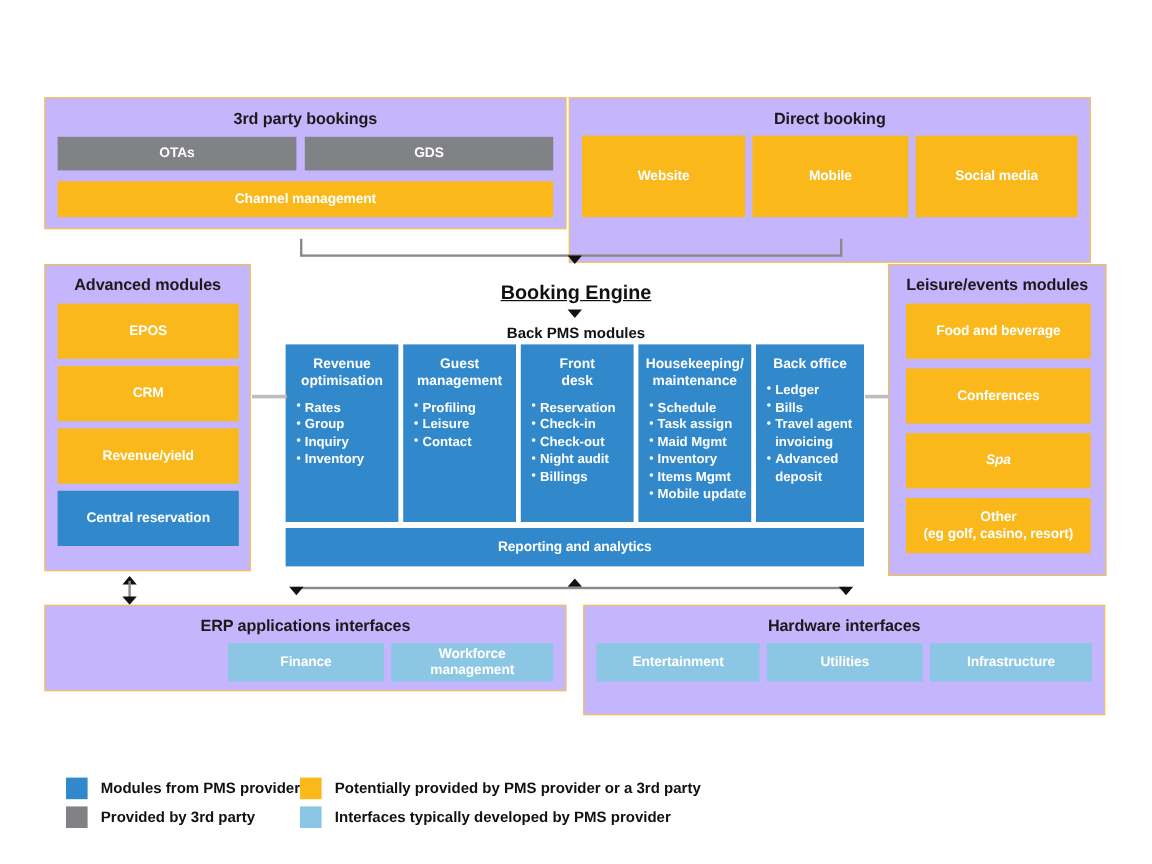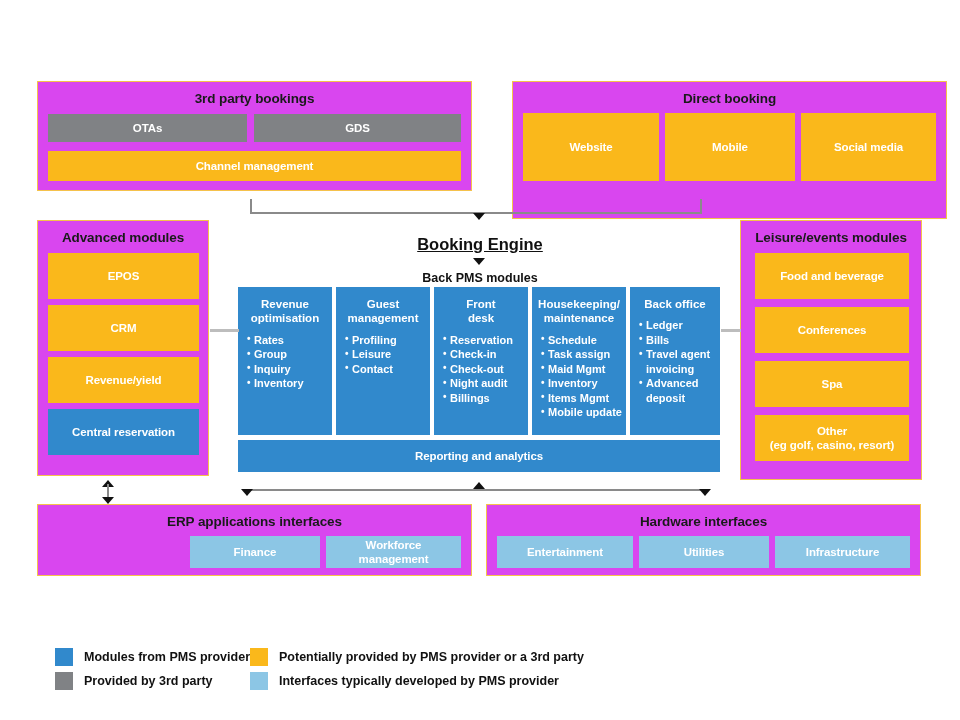--- a/index.html
+++ b/index.html
@@ -8,21 +8,21 @@
     background: #ffffff;
     font-family: "Liberation Sans", sans-serif;
     overflow: hidden;
   }
   #stage { position: relative; width: 960px; height: 720px; }
 
   
   .panel {
     position: absolute;
     border: 1.5px solid #F5C24B;
-    background: #d946ef;
+    background: #c4b5fd;
   }
   .panel-title {
     text-align: center;
     font-size: 13.5px;
     font-weight: bold;
     color: #1a1a1a;
     letter-spacing: -0.1px;
   }
 
   
@@ -118,21 +118,21 @@
 
 <div id="stage">
 
   <div class="panel" style="left:37px; top:81px; width:435px; height:110px;">
     <div class="panel-title" style="margin-top:9px;">3rd party bookings</div>
     <div class="chip gray" style="left:10px; top:32px; width:199px; height:28px;">OTAs</div>
     <div class="chip gray" style="left:216px; top:32px; width:207px; height:28px;">GDS</div>
     <div class="chip yellow" style="left:10px; top:69px; width:413px; height:30px;">Channel management</div>
   </div>
 
-  <div class="panel" style="left:512px; top:81px; width:435px; height:138px;">
+  <div class="panel" style="left:474px; top:81px; width:435px; height:138px;">
     <div class="panel-title" style="margin-top:9px;">Direct booking</div>
     <div class="chip yellow" style="left:10px; top:31px; width:136px; height:68px;">Website</div>
     <div class="chip yellow" style="left:152px; top:31px; width:130px; height:68px;">Mobile</div>
     <div class="chip yellow" style="left:288px; top:31px; width:135px; height:68px;">Social media</div>
   </div>
 
   <div class="vline" style="left:250px; top:199px; height:14px;"></div>
   <div class="hline" style="left:250px; top:212px; width:452px;"></div>
   <div class="vline" style="left:700px; top:199px; height:14px;"></div>
   <div class="tri-down" style="left:473px; top:213px;"></div>
@@ -207,21 +207,21 @@
     <div class="chip yellow" style="left:10px; top:84px; width:151px; height:46px;">CRM</div>
     <div class="chip yellow" style="left:10px; top:136px; width:151px; height:46px;">Revenue/yield</div>
     <div class="chip blue" style="left:10px; top:188px; width:151px; height:46px;">Central reservation</div>
   </div>
   <div class="connector-rule" style="left:210px; top:329px; width:29px;"></div>
 
   <div class="panel" style="left:740px; top:220px; width:182px; height:260px;">
     <div class="panel-title" style="margin-top:9px;">Leisure/events modules</div>
     <div class="chip yellow" style="left:14px; top:32px; width:154px; height:46px;">Food and beverage</div>
     <div class="chip yellow" style="left:14px; top:86px; width:154px; height:46px;">Conferences</div>
-    <div class="chip yellow" style="left:14px; top:140px; width:154px; height:46px;">Spa</div>
+    <div class="chip yellow" style="left:14px; top:140px; width:154px; height:46px;font-style:italic;">Spa</div>
     <div class="chip yellow" style="left:14px; top:194px; width:154px; height:46px; white-space:pre-line;">Other
 (eg golf, casino, resort)</div>
   </div>
   <div class="connector-rule" style="left:721px; top:329px; width:20px;"></div>
 
   <div class="tri-up" style="left:473px; top:482px;"></div>
   <div class="hline" style="left:247px; top:489px; width:458px;"></div>
   <div class="tri-down" style="left:241px; top:489px;"></div>
   <div class="tri-down" style="left:699px; top:489px;"></div>
 
@@ -229,21 +229,21 @@
   <div class="vline" style="left:107px; top:484px; height:14px;"></div>
   <div class="tri-down" style="left:102px; top:497px;"></div>
 
   <div class="panel" style="left:37px; top:504px; width:435px; height:72px;">
     <div class="panel-title" style="margin-top:9px;">ERP applications interfaces</div>
     <div class="chip ltblue" style="left:152px; top:31px; width:130px; height:32px;">Finance</div>
     <div class="chip ltblue" style="left:288px; top:31px; width:135px; height:32px; white-space:pre-line;">Workforce
 management</div>
   </div>
 
-  <div class="panel" style="left:486px; top:504px; width:435px; height:72px;">
+  <div class="panel" style="left:486px; top:504px; width:435px; height:92px;">
     <div class="panel-title" style="margin-top:9px;">Hardware interfaces</div>
     <div class="chip ltblue" style="left:10px; top:31px; width:136px; height:32px;">Entertainment</div>
     <div class="chip ltblue" style="left:152px; top:31px; width:130px; height:32px;">Utilities</div>
     <div class="chip ltblue" style="left:288px; top:31px; width:135px; height:32px;">Infrastructure</div>
   </div>
 
   <div class="legend-row" style="left:55px; top:648px;">
     <span class="legend-swatch" style="background:#3189CC;"></span>
     <span class="legend-label">Modules from PMS provider</span>
   </div>

